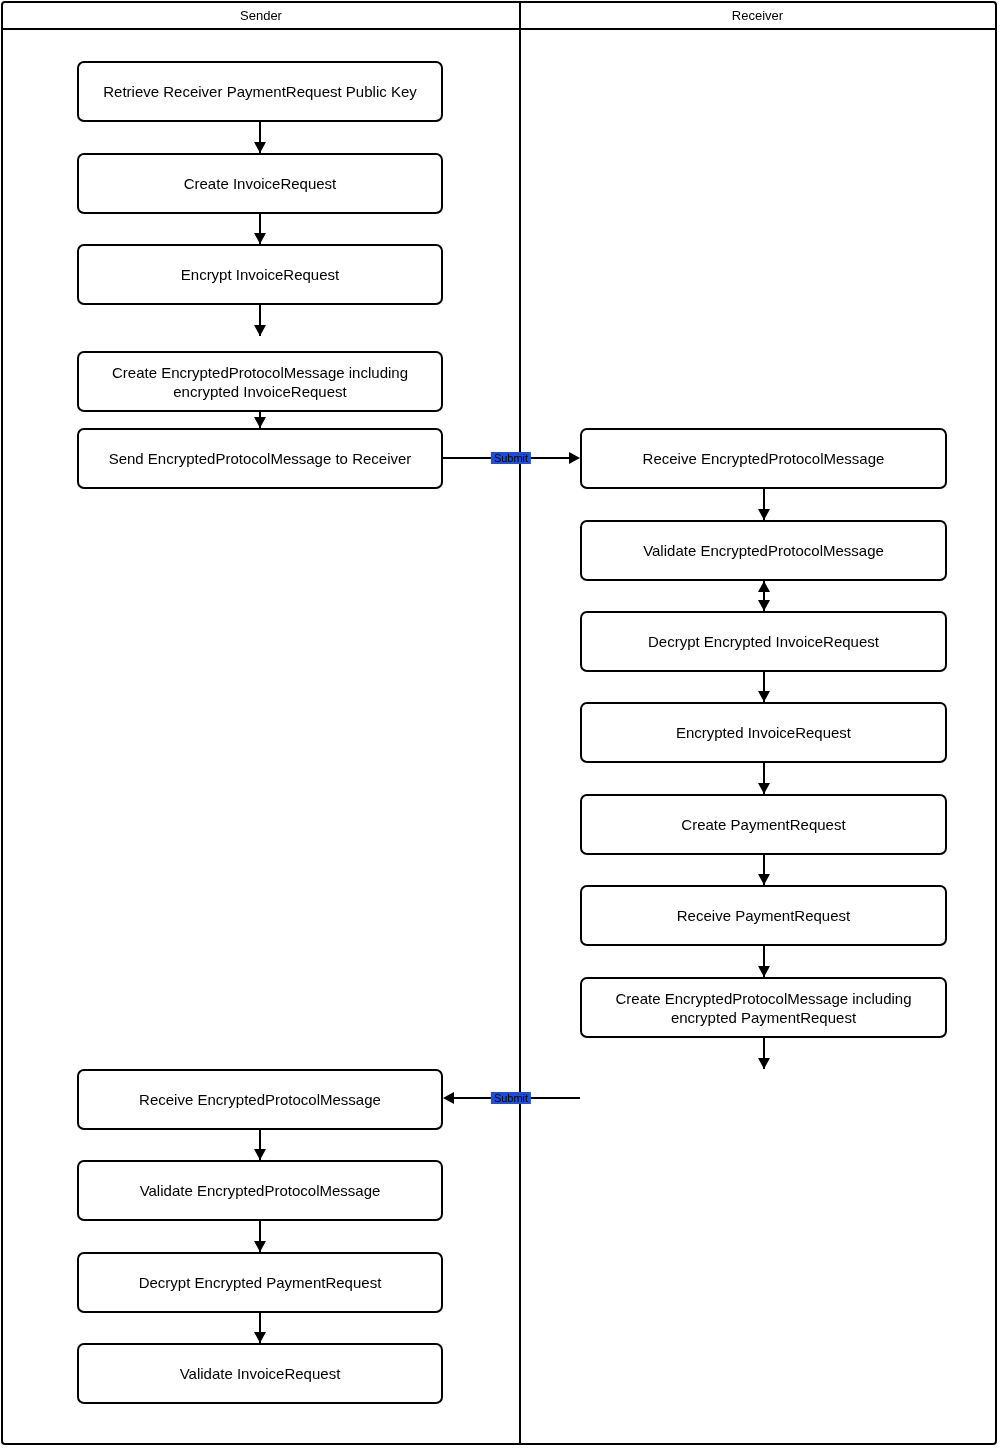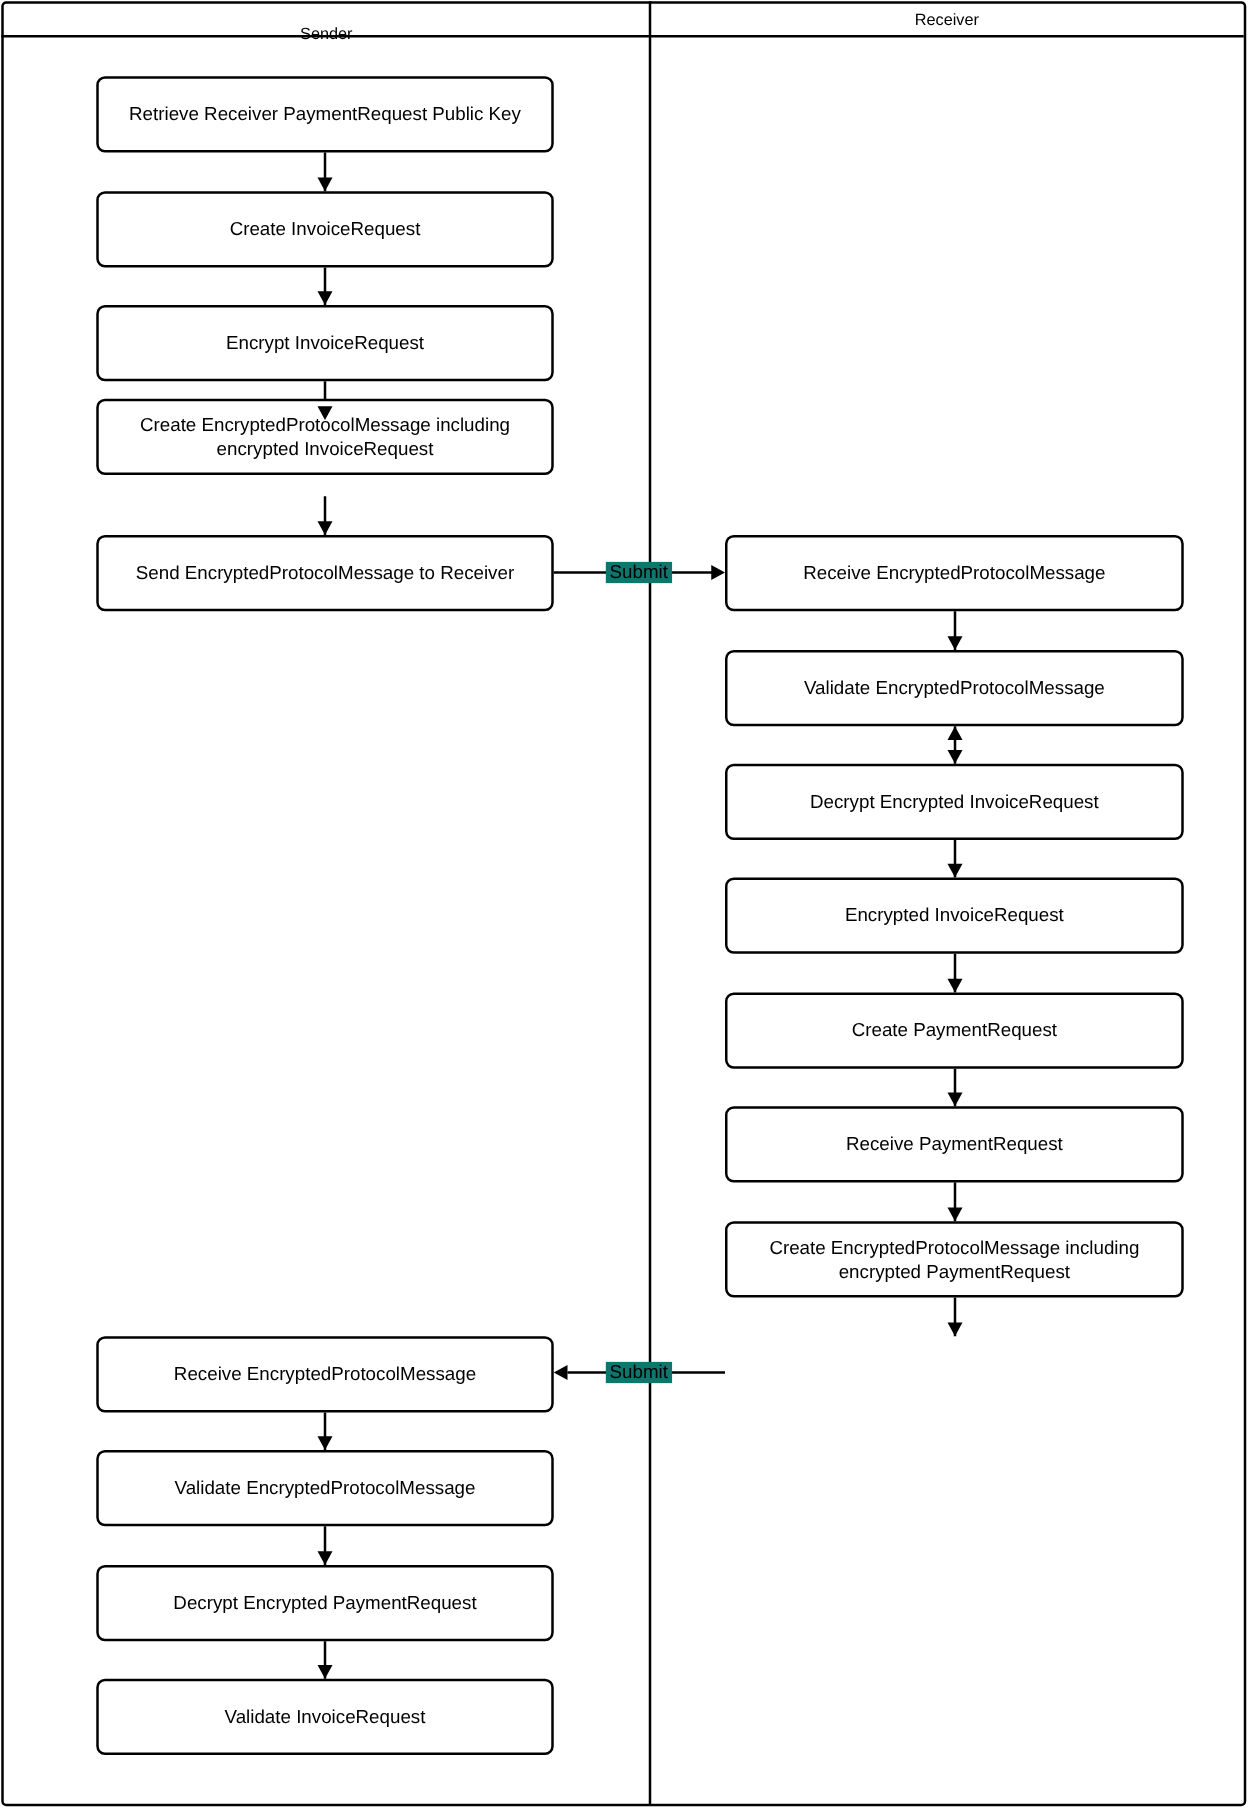--- a/index.html
+++ b/index.html
@@ -2,55 +2,55 @@
 <html><head>
 <meta charset="utf-8">
 <style>
   html,body{margin:0;padding:0;background:#ffffff;}
   body{font-family:"Liberation Sans", sans-serif;color:#000;}
   .canvas{position:relative;width:1000px;height:1452px;background:#fff;overflow:hidden;}
   .frame{position:absolute;left:1px;top:1px;width:992px;height:1440px;border:2px solid #000;border-radius:4px;background:#fff;z-index:0;}
   .lane-divider{position:absolute;left:519px;top:1px;width:2px;height:1443px;background:#000;z-index:1;}
   .header-sep{position:absolute;left:1px;top:28px;width:994px;height:2px;background:#000;z-index:1;}
   .lane-header{position:absolute;top:2px;height:26px;display:flex;align-items:center;justify-content:center;font-size:13px;z-index:2;}
-  .lane-header.sender{left:3px;width:516px;margin-top:11px;}
+  .lane-header.sender{left:3px;width:516px;}
   .lane-header.receiver{left:521px;width:473px;}
   .node{position:absolute;height:61px;box-sizing:border-box;border:2px solid #000;border-radius:7px;background:#fff;
         display:flex;align-items:center;justify-content:center;text-align:center;
         font-size:15px;line-height:19px;padding:0 16px;z-index:2;}
   .node.s{left:77px;width:366px;}
   .node.r{left:580px;width:367px;}
   .vline{position:absolute;width:2px;background:#000;z-index:1;}
   .hline{position:absolute;height:2px;background:#000;z-index:1;}
   .ah{position:absolute;width:0;height:0;z-index:2;}
   .ah.down{border-left:6px solid transparent;border-right:6px solid transparent;border-top:11px solid #000;}
   .ah.up{border-left:6px solid transparent;border-right:6px solid transparent;border-bottom:11px solid #000;}
   .ah.right{border-top:6px solid transparent;border-bottom:6px solid transparent;border-left:11px solid #000;}
   .ah.left{border-top:6px solid transparent;border-bottom:6px solid transparent;border-right:11px solid #000;}
-  .edge-label{position:absolute;transform:translate(-50%,-50%);background:#0f766e;padding:0 3px;font-size:15px;z-index:3;white-space:nowrap;}
+  .edge-label{position:absolute;transform:translate(-50%,-50%);background:#1d4ed8;padding:0 3px;font-size:11px;z-index:3;white-space:nowrap;}
 </style>
 </head>
 <body>
 
 <div class="canvas">
   <div class="frame"></div>
   <div class="lane-divider"></div>
   <div class="header-sep"></div>
 
   <div class="lane-header sender">
     <span>Sender</span>
   </div>
   <div class="lane-header receiver">
     <span>Receiver</span>
   </div>
 
   <div class="node s" style="top:61px">Retrieve Receiver PaymentRequest Public Key</div>
   <div class="node s" style="top:153px">Create InvoiceRequest</div>
   <div class="node s" style="top:244px">Encrypt InvoiceRequest</div>
-  <div class="node s" style="top:319px">Create EncryptedProtocolMessage including encrypted InvoiceRequest</div>
+  <div class="node s" style="top:351px">Create EncryptedProtocolMessage including encrypted InvoiceRequest</div>
   <div class="node s" style="top:428px">Send EncryptedProtocolMessage to Receiver</div>
   <div class="node s" style="top:1069px">Receive EncryptedProtocolMessage</div>
   <div class="node s" style="top:1160px">Validate EncryptedProtocolMessage</div>
   <div class="node s" style="top:1252px">Decrypt Encrypted PaymentRequest</div>
   <div class="node s" style="top:1343px">Validate InvoiceRequest</div>
 
   <div class="node r" style="top:428px">Receive EncryptedProtocolMessage</div>
   <div class="node r" style="top:520px">Validate EncryptedProtocolMessage</div>
   <div class="node r" style="top:611px">Decrypt Encrypted InvoiceRequest</div>
   <div class="node r" style="top:702px">Encrypted InvoiceRequest</div>

